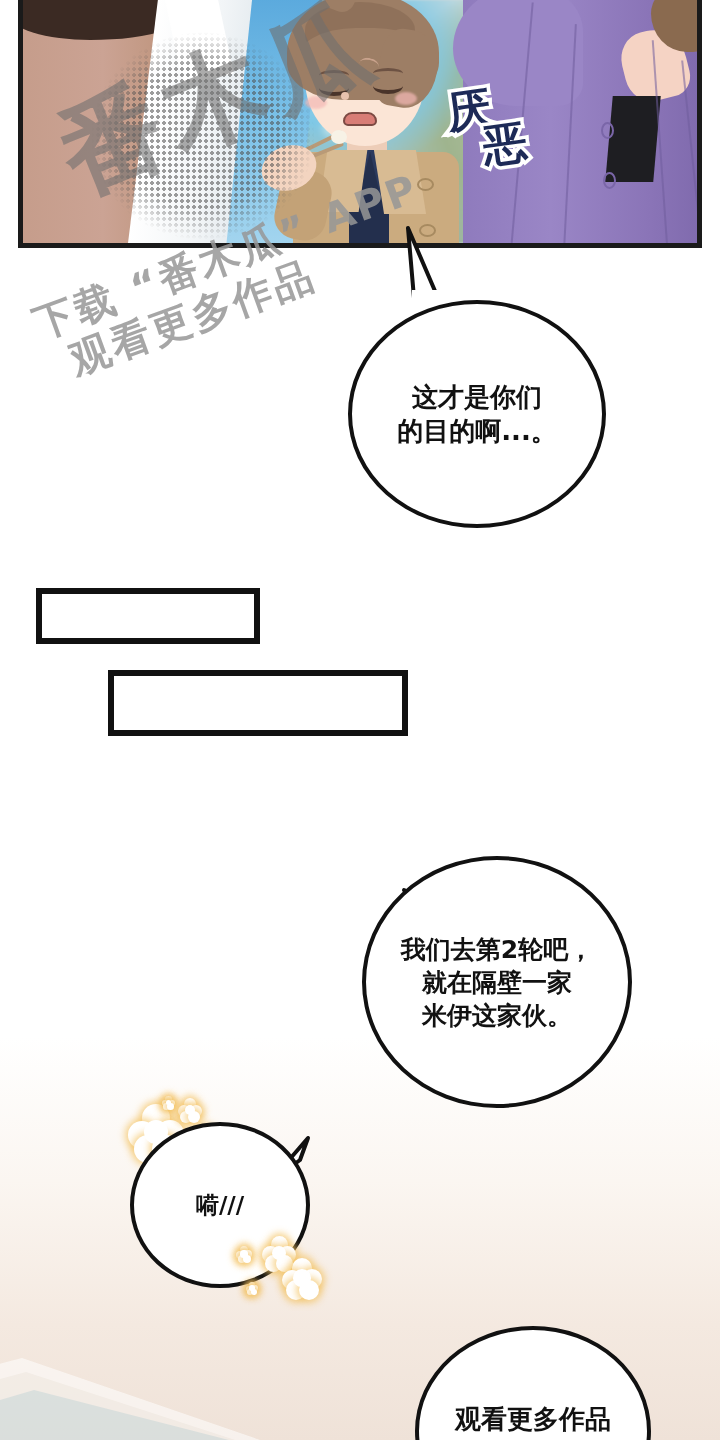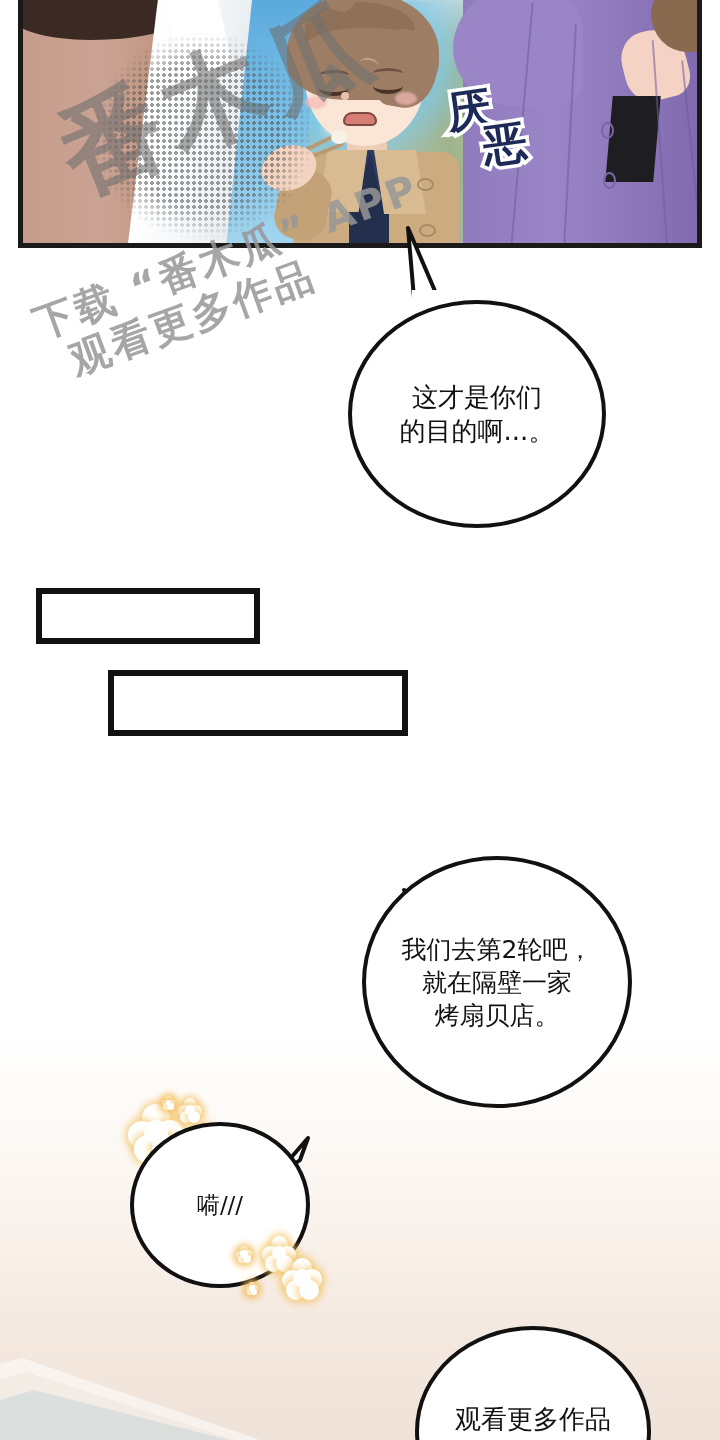--- a/index.html
+++ b/index.html
@@ -259,21 +259,21 @@
     border-radius: 50%;
     box-sizing: border-box;
     display: flex;
     align-items: center;
     justify-content: center;
     text-align: center;
   }
   .bubble .txt {
     font-family: "DejaVu Sans", "Liberation Sans", sans-serif;
     color: #111111;
-    font-weight: 400;
+    font-weight: 700;
     line-height: 1.32;
     white-space: pre-line;
   }
 
   #bubble-1 { left: 348px; top: 300px; width: 258px; height: 228px; }
   #bubble-1 .txt { font-size: 26px; }
 
   #bubble-2 { left: 362px; top: 856px; width: 270px; height: 252px; }
   #bubble-2 .txt { font-size: 25px; }
 
@@ -448,21 +448,21 @@
   <div class="capbox" id="capbox-2">
     <span></span>
   </div>
 
   <svg class="tail" id="tail-2" width="80" height="80" viewBox="0 0 80 80">
     <polygon points="4,6 34,56 30,18" fill="#ffffff" stroke="#111111" stroke-width="4" stroke-linejoin="round"></polygon>
   </svg>
   <div class="bubble" id="bubble-2">
     <div class="txt">我们去第2轮吧，
 就在隔壁一家
-烤扇贝店。</div>
+米伊这家伙。</div>
   </div>
 
   <div class="flower" style="left:128px;top:1104px;width:56px;height:56px;">
     <div class="petal" style="left:25%;top:0;"></div>
     <div class="petal" style="left:0;top:30%;"></div>
     <div class="petal" style="left:50%;top:28%;"></div>
     <div class="petal" style="left:10%;top:55%;"></div>
     <div class="petal" style="left:42%;top:56%;"></div>
     <div class="core"></div>
   </div>

